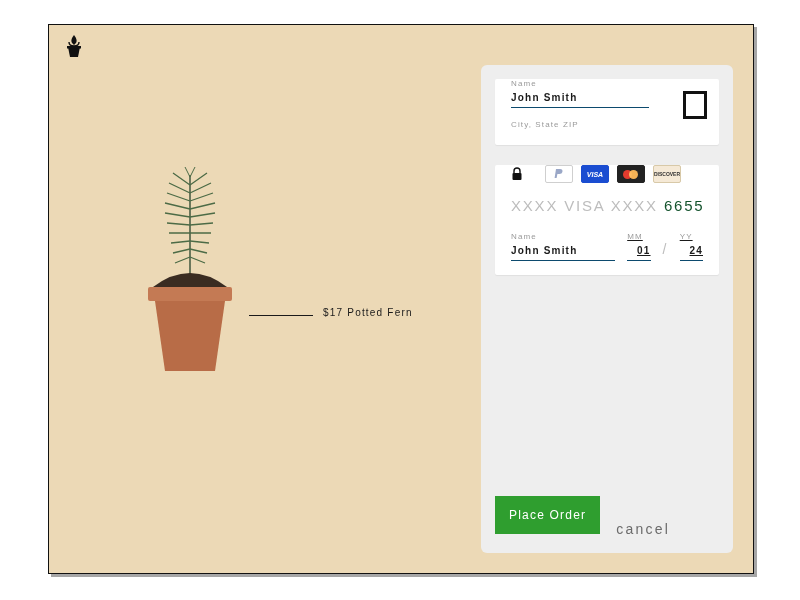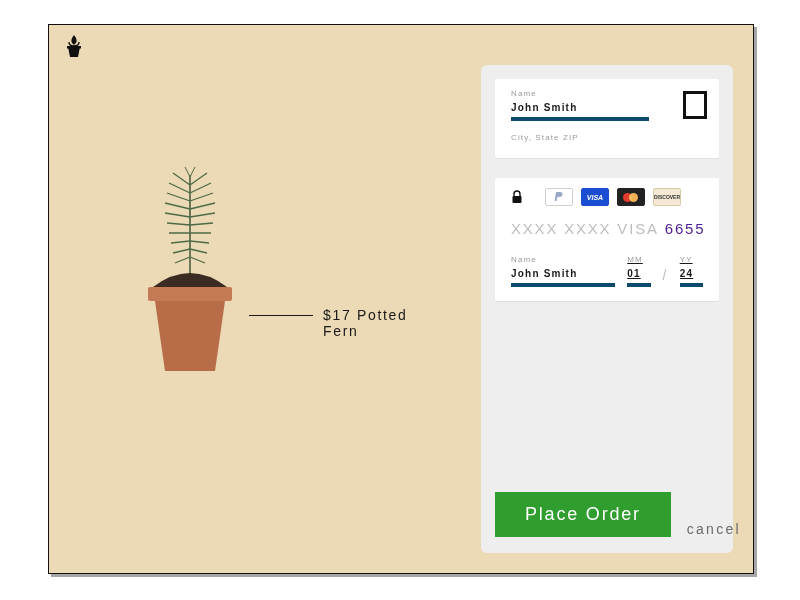--- a/index.html
+++ b/index.html
@@ -34,55 +34,55 @@
   .plant { position: absolute; left: 16px; top: -20px; width: 150px; height: 250px; }
   .connector {
     position: absolute;
     left: 150px; top: 140px;
     width: 64px; height: 1px;
     background: #1a1a1a;
   }
   .product-label {
     position: absolute;
     left: 224px; top: 132px;
-    font-size: 14px;
+    font-size: 10px;
     font-weight: 500;
     letter-spacing: 0.12em;
   }
   .checkout {
     position: absolute;
     right: 20px; top: 40px;
     width: 252px; height: 488px;
     background: #eeeeee;
     border-radius: 6px;
     padding: 14px;
   }
   .card {
     background: #ffffff;
     border-radius: 2px;
-    padding: 10px 16px 14px 16px;
+    padding: 0 16px 14px 16px;
     margin-bottom: 20px;
     position: relative;
     box-shadow: 0 1px 1px rgba(0,0,0,0.06);
   }
   .field { margin-bottom: 12px; }
   .field-label {
     font-size: 8px;
     color: #9a9a9a;
     letter-spacing: 0.14em;
     margin-bottom: 2px;
     display: block;
   }
   .field-value {
     font-size: 10px;
     font-weight: 600;
     letter-spacing: 0.12em;
     color: #1a1a1a;
     border: none;
-    border-bottom: 4px solid #0c4a6e;
+    border-bottom: 1px solid #0c4a6e;
     padding: 2px 0 4px 0;
     display: block;
     width: 100%;
     background: transparent;
     outline: none;
   }
   .stamp {
     position: absolute;
     right: 12px; top: 12px;
     width: 24px; height: 28px;
@@ -114,50 +114,50 @@
   .paycard.pp svg { width:12px; height:12px; }
   .cardnum {
     font-size: 15px;
     letter-spacing: 0.12em;
     color: #bdbdbd;
     margin-bottom: 18px;
     white-space: nowrap;
     display:flex;
     font-weight: 300;
   }
-  .cardnum .last4 { color:#4c1d95; margin-left:6px; font-weight: 400; }
+  .cardnum .last4 { color:#14532d; margin-left:6px; font-weight: 400; }
   .row { display:flex; gap:12px; align-items:flex-end; }
   .row .col-name { flex: 1 1 auto; }
   .row .col-mm, .row .col-yy { width: 30px; text-decoration: underline; }
   .slash { color:#bdbdbd; font-size:14px; padding-bottom:4px; }
   .actions {
     position:absolute;
     left:14px; right:14px; bottom:16px;
     display:flex; align-items:center; gap:16px;
   }
   .btn-primary {
     flex: 0 0 auto;
     background:#2f9e2f;
     color:#fff;
     border:none;
-    font-size:18px;
+    font-size:12px;
     letter-spacing:0.1em;
-    padding: 12px 30px;
+    padding: 12px 14px;
     cursor:pointer;
     font-weight:500;
   }
   .btn-cancel {
     background:none; border:none;
     color:#6b6b6b;
     font-size:14px;
     letter-spacing:0.16em;
     cursor:pointer;
     margin-top:28px;
   }
-  .field-value.center { text-align:left; }
+  .field-value.center { text-align:right; }
 </style>
 </head>
 <body>
 
 <div class="canvas">
 
   <div class="logo">
     <svg viewBox="0 0 26 26">
       <path d="M13 2 C10 6 9 9 13 12 C17 9 16 6 13 2 Z" fill="#111"></path>
       <path d="M8 9 C8 12 10 13 13 13" stroke="#111" stroke-width="1.4" fill="none"></path>
@@ -215,21 +215,21 @@
           <svg viewBox="0 0 12 12">
               <path d="M3 1 h4 q3 0 2.4 3 q-.4 2 -3 2 h-2 l-.8 4 h-2 z" fill="#9aa7c7"></path>
             </svg>
         </div>
         <div class="paycard visa">VISA</div>
         <div class="paycard mc"></div>
         <div class="paycard disc">DISCOVER</div>
       </div>
 
       <div class="cardnum">
-        <span>XXXX XXXX VISA</span>
+        <span>XXXX VISA XXXX</span>
         <span class="last4">6655</span>
       </div>
 
       <div class="row">
         <div class="col-name">
           <span class="field-label">Name</span>
           <input class="field-value" value="John Smith" style="">
         </div>
         <div class="col-mm">
           <span class="field-label">MM</span>

